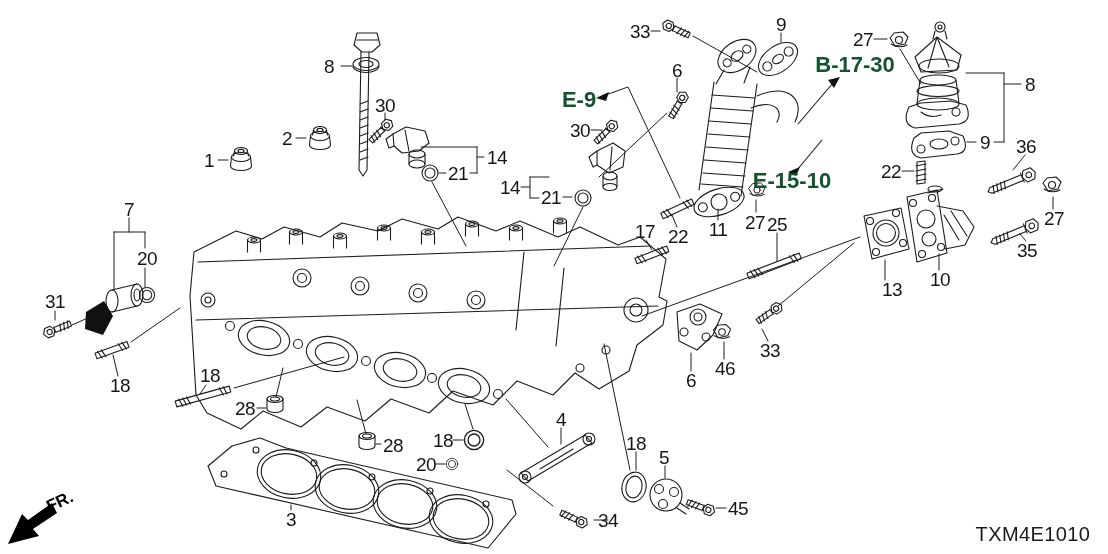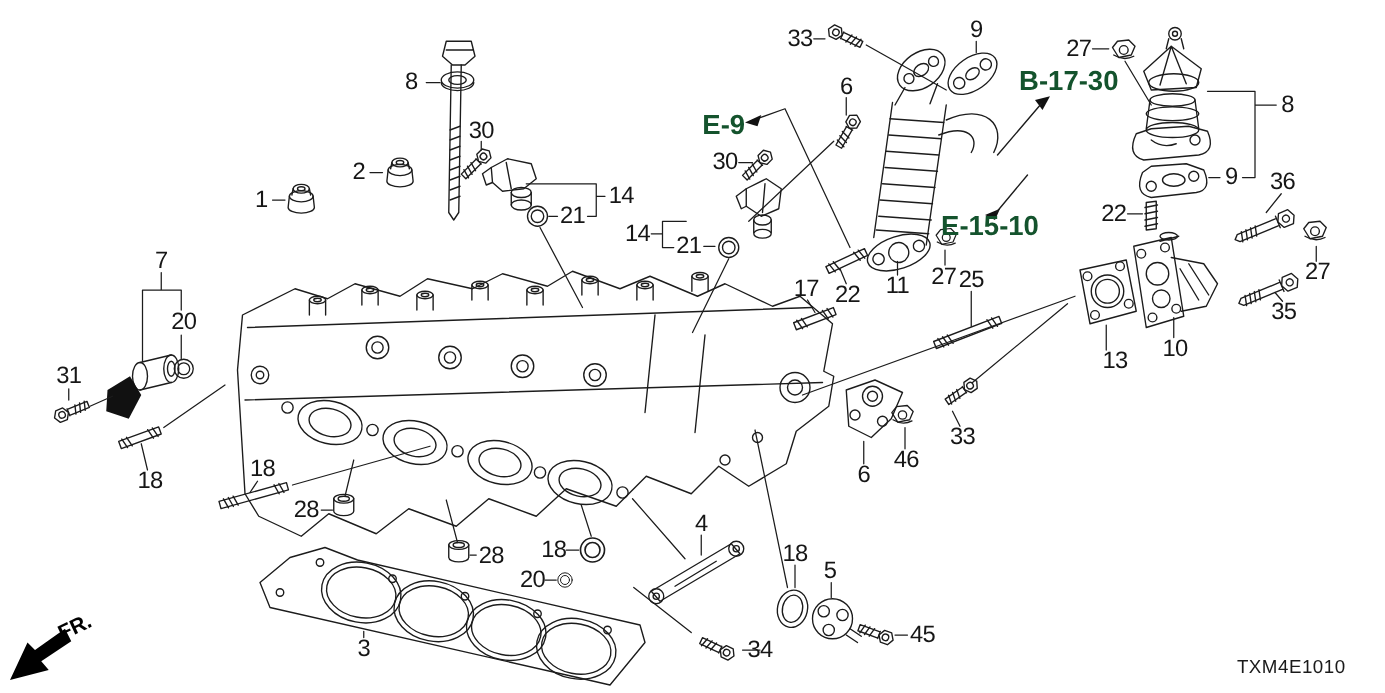--- a/index.html
+++ b/index.html
@@ -3,21 +3,21 @@
 <meta charset="utf-8">
 <style>
   html,body{margin:0;padding:0;background:#fff;}
   .stage{position:relative;width:1108px;height:554px;background:#ffffff;
          font-family:"Liberation Sans",sans-serif;overflow:hidden;}
   .stage svg{position:absolute;left:0;top:0;}
   .callout{position:absolute;transform:translate(-50%,-50%);font-size:19px;font-weight:400;
            color:#161616;line-height:1;white-space:nowrap;letter-spacing:-0.5px;}
   .ref{position:absolute;transform:translate(-50%,-50%);font-size:22px;font-weight:700;
        color:#14532d;line-height:1;white-space:nowrap;}
-  .code{position:absolute;transform:translate(-50%,-50%);font-size:15px;font-weight:400;
+  .code{position:absolute;transform:translate(-50%,-50%);font-size:20px;font-weight:400;
         color:#1a1a1a;letter-spacing:0.4px;white-space:nowrap;}
   .fr{position:absolute;transform:translate(-50%,-50%) rotate(-25deg);font-size:17px;
       font-weight:700;color:#000;white-space:nowrap;}
 </style>
 </head>
 <body>
 
 <div class="stage">
 
 <svg width="1108" height="554" viewBox="0 0 1108 554" stroke="#1c1c1c" fill="none" stroke-width="1.1" stroke-linecap="round" stroke-linejoin="round">

